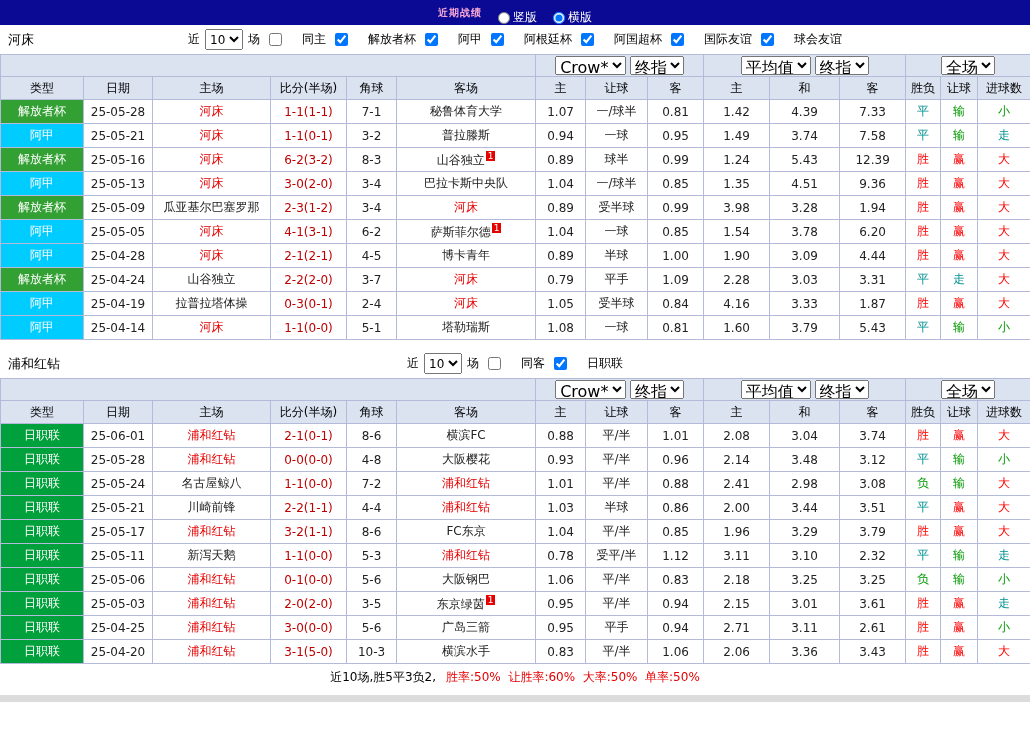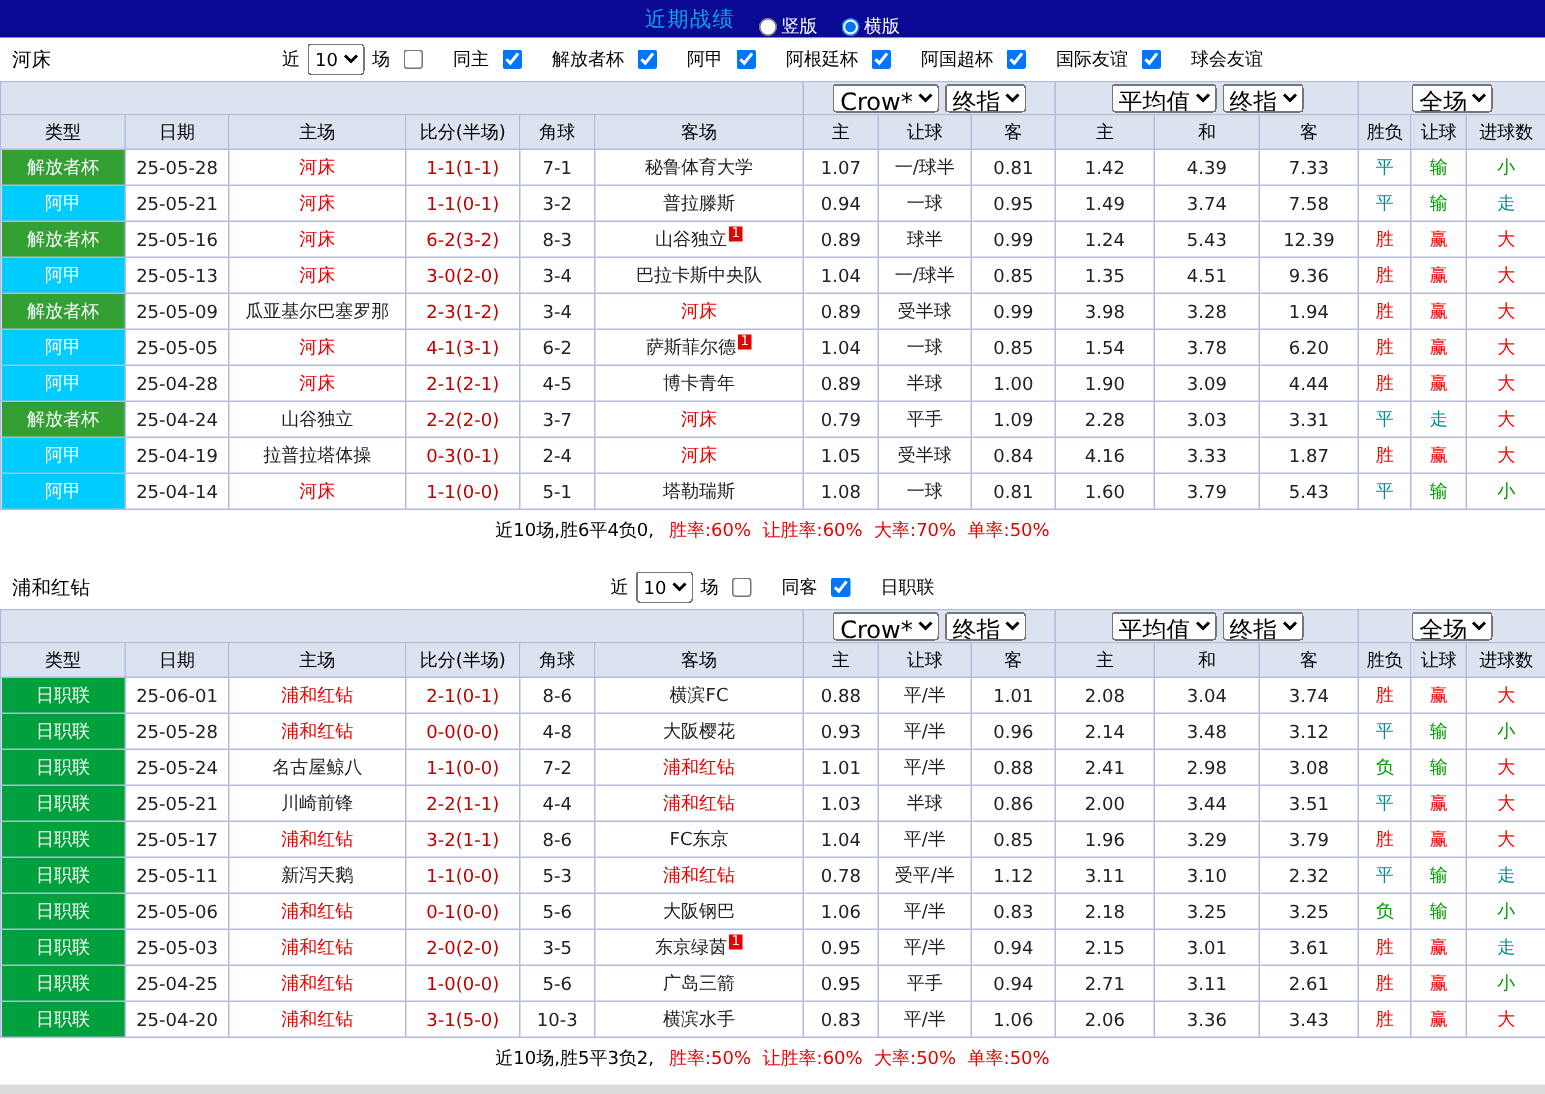--- a/index.html
+++ b/index.html
@@ -1,20 +1,20 @@
 <!DOCTYPE html>
 <html><head>
 <meta charset="utf-8">
 <style>
 * { box-sizing: border-box; }
 html,body { margin:0; padding:0; }
 body { width:1030px; background:#fff; font-family:"DejaVu Sans","Liberation Sans",sans-serif; font-size:12px; color:#222; }
 
 .topbar { height:25px; background:#0a0a94; display:flex; align-items:center; justify-content:center; gap:16px; }
-.topbar .title { color:#0ea5e9; font-weight:normal; font-size:14px; letter-spacing:1px; }
+.topbar .title { color:#f9a8d4; font-weight:bold; font-size:10px; letter-spacing:1px; }
 .topbar label { display:inline-flex; align-items:center; gap:3px; color:#fff; cursor:pointer; font-size:12px;margin-top:10px; }
 .topbar input { margin:0; width:12px; height:12px; }
 
 .filterbar { position:relative; min-height:29px; display:flex; align-items:center; justify-content:center; padding:3px 0; }
 .teamname { position:absolute; left:8px; color:#000; font-size:13px; }
 .filters { display:flex; align-items:center; gap:5px; color:#000; }
 .filters select { height:21px; font-size:12px; font-family:inherit; cursor:pointer; }
 .cbgroup { display:inline-flex; align-items:center; gap:9px; margin-left:4px; }
 .cbgroup label { display:inline-flex; align-items:center; gap:20px; cursor:pointer; color:#000; }
 .cbgroup input { margin:0; width:13px; height:13px; }
@@ -309,23 +309,20 @@
           <td class="odds">0.81</td>
           <td class="odds">1.60</td>
           <td class="odds">3.79</td>
           <td class="odds">5.43</td>
           <td class="res" style="color: rgb(0, 144, 144);">平</td>
           <td class="res" style="color: rgb(0, 153, 0);">输</td>
           <td class="res" style="color: rgb(0, 153, 0);">小</td>
         </tr>
       </tbody>
   </table>
-  <div class="summary">
-    <span>近10场,胜6平4负0,</span><span class="rates">胜率:60%  让胜率:60%  大率:70%  单率:50%</span>
-  </div>
 </div>
 
 <div class="section section2">
   <div class="filterbar">
     <span class="teamname">浦和红钻</span>
     <div class="filters">
       <span>近</span>
       <select><option>10</option></select>
       <span>场</span>
       <span class="cbgroup">
@@ -525,21 +522,21 @@
           <td class="odds">3.01</td>
           <td class="odds">3.61</td>
           <td class="res" style="color: rgb(255, 0, 0);">胜</td>
           <td class="res" style="color: rgb(255, 0, 0);">赢</td>
           <td class="res" style="color: rgb(0, 144, 144);">走</td>
         </tr>
         <tr>
           <td class="league" style="background: rgb(0, 160, 60);">日职联</td>
           <td class="date">25-04-25</td>
           <td class="team focal">浦和红钻</td>
-          <td class="score">1-0(0-0)</td>
+          <td class="score">3-0(0-0)</td>
           <td class="corner">5-6</td>
           <td class="team">广岛三箭</td>
           <td class="odds">0.95</td>
           <td class="odds">平手</td>
           <td class="odds">0.94</td>
           <td class="odds">2.71</td>
           <td class="odds">3.11</td>
           <td class="odds">2.61</td>
           <td class="res" style="color: rgb(255, 0, 0);">胜</td>
           <td class="res" style="color: rgb(255, 0, 0);">赢</td>

